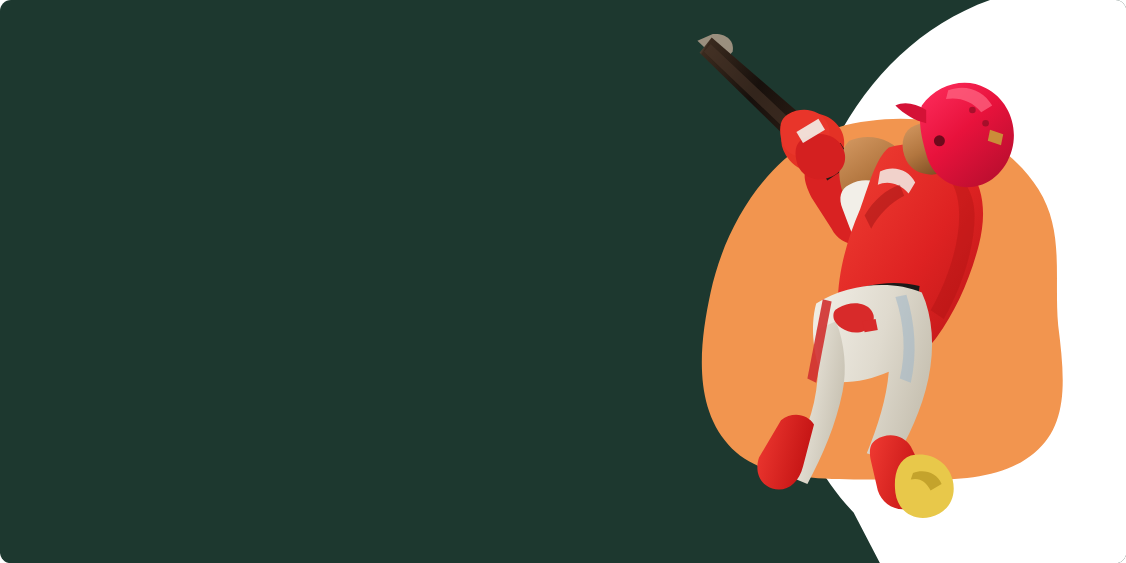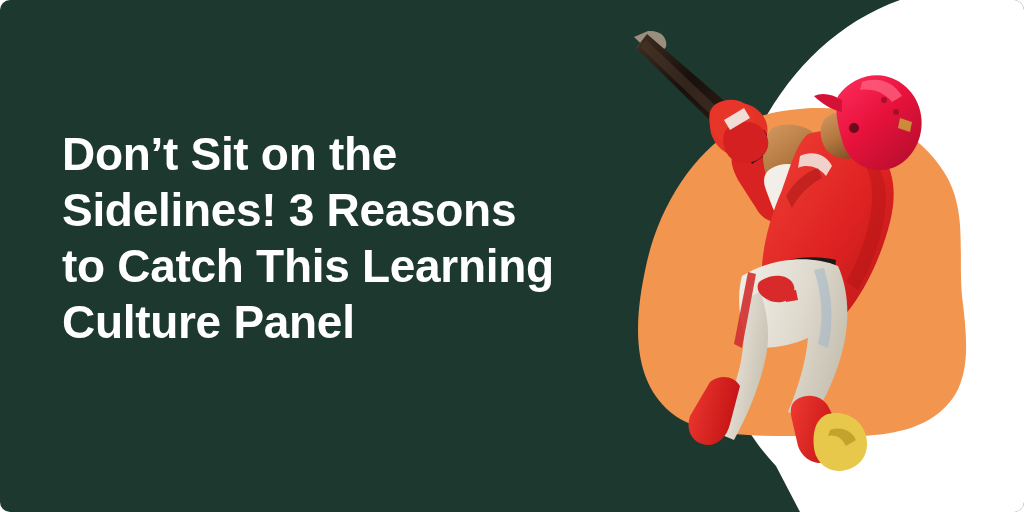--- a/index.html
+++ b/index.html
@@ -284,18 +284,14 @@
                  C 744 118 760 122 766 134
                  C 772 146 766 158 752 162
                  C 738 166 726 158 724 146
                  C 722 136 724 130 730 126 Z" fill="#D42020"></path>
         <path d="M 724 120 L 744 108 L 750 118 L 730 130 Z" fill="#F2EFE8" opacity="0.9"></path>
       </g>
 
     </g>
   </svg>
 
-  <h1 class="headline">Don’t Sit on the
-Sidelines! 3 Reasons
-to Catch This Learning
-Culture Panel</h1>
 
 </div>
 
 </body></html>

